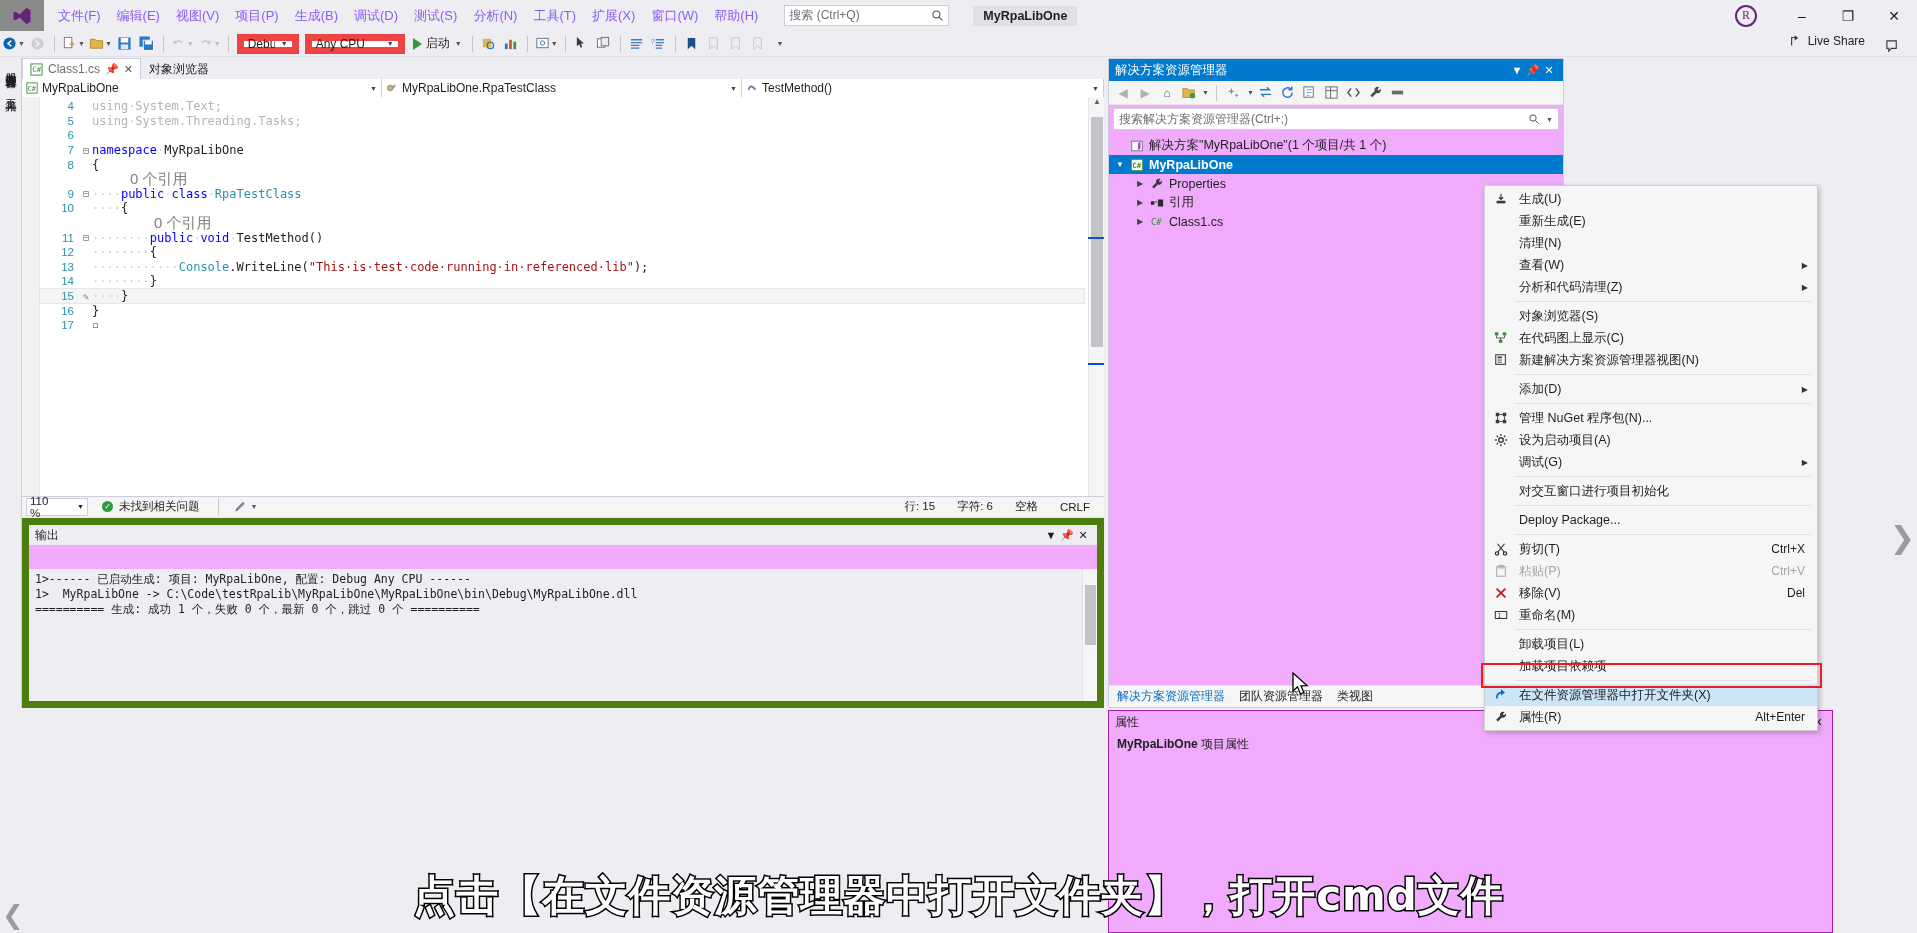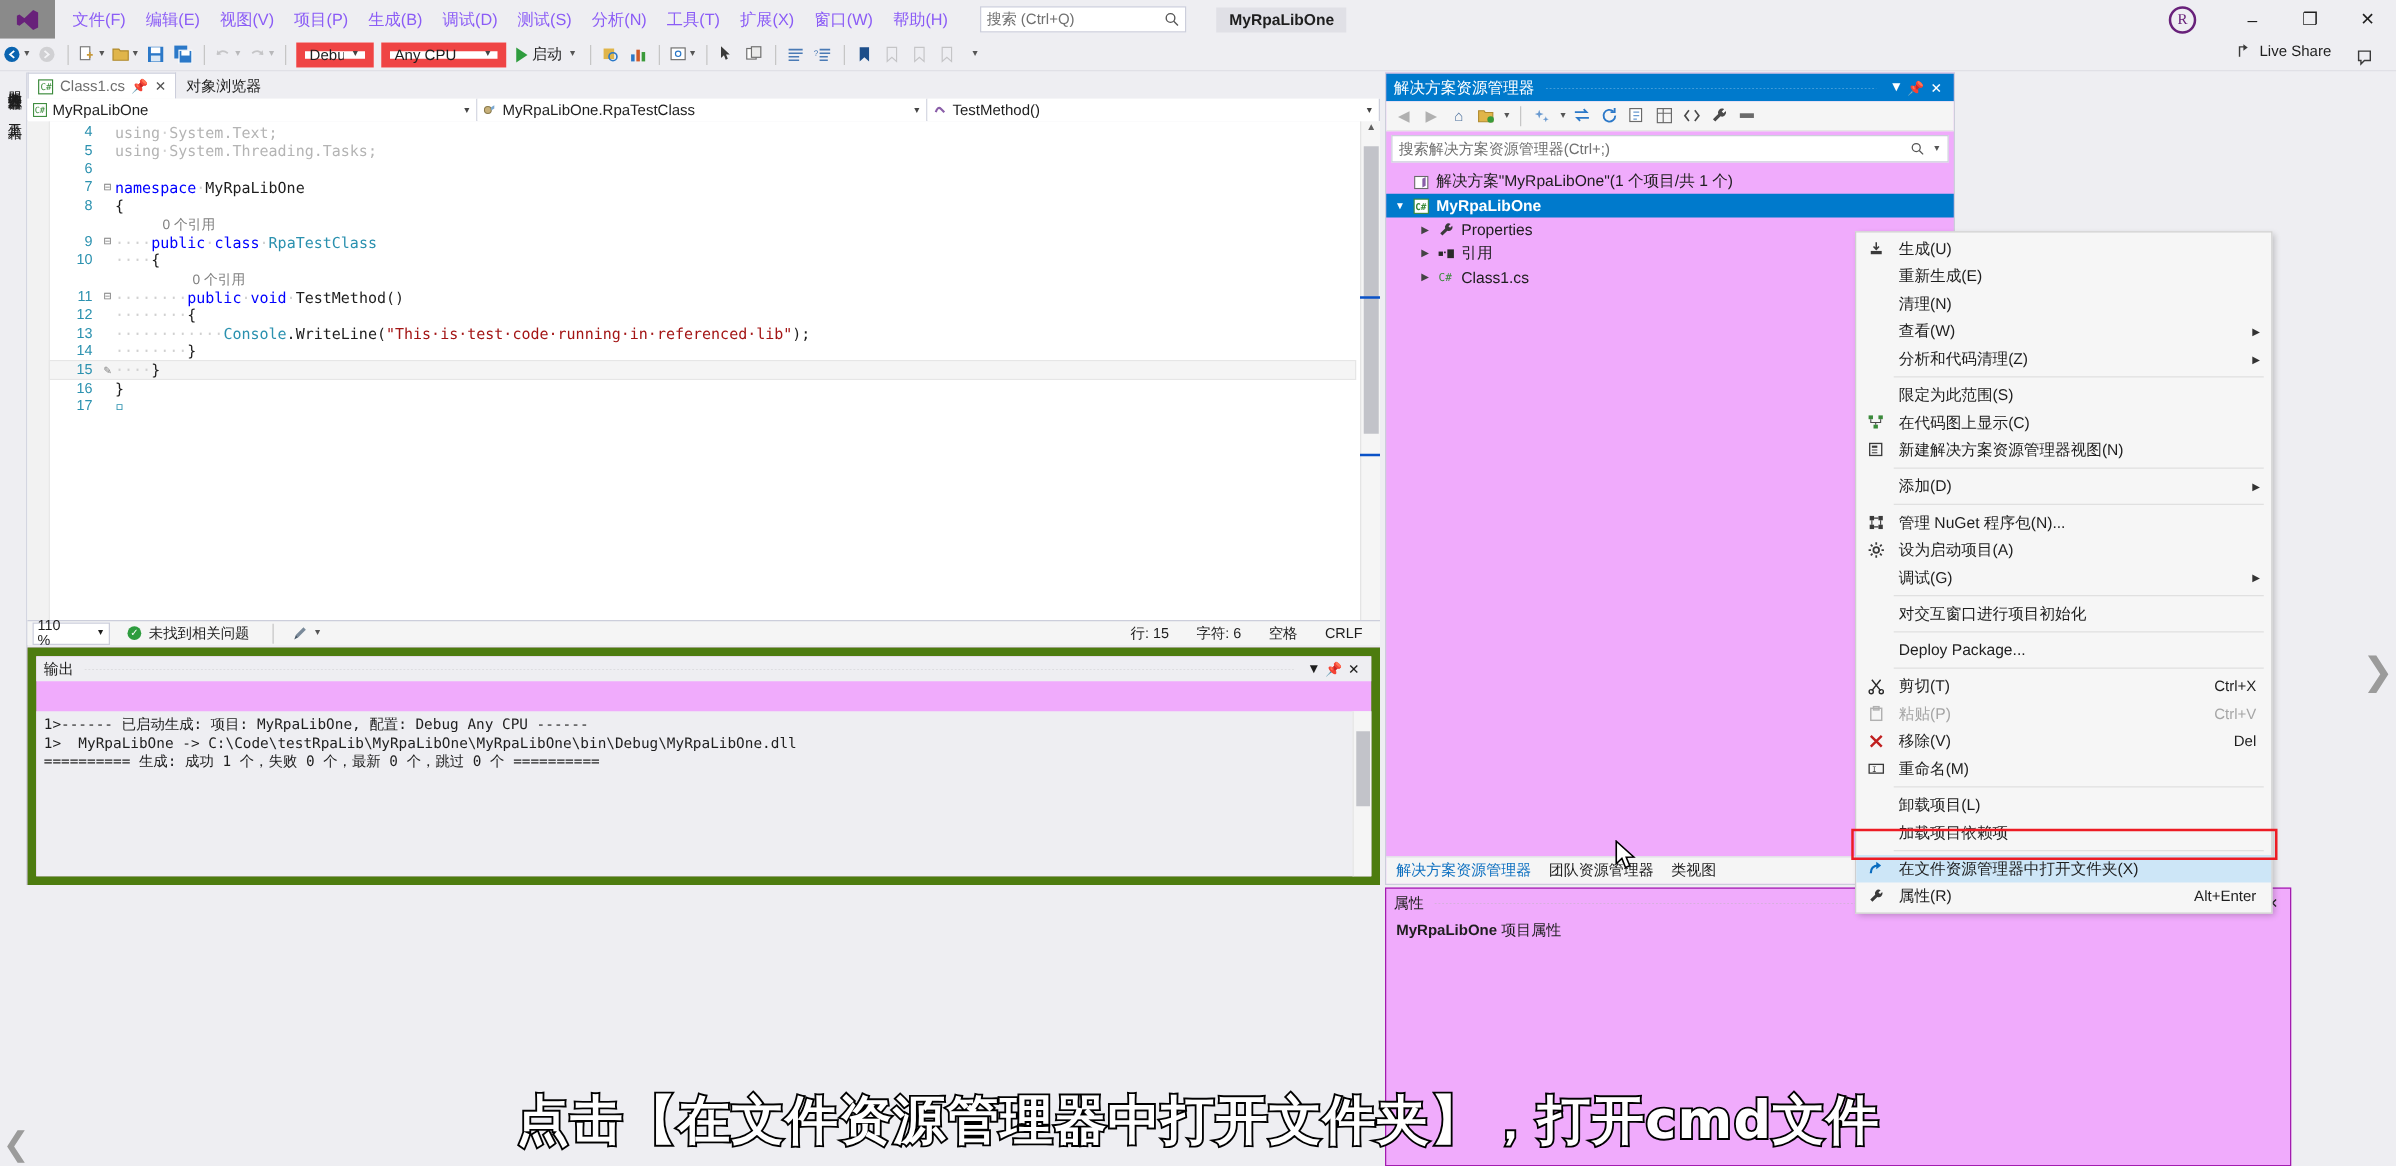--- a/index.html
+++ b/index.html
@@ -138,21 +138,21 @@
   }
   .gl { width: 12px; text-align:center; color:#808080; font-size:10px; }
   .ctxt { white-space: pre; }
   .k { color: #0000ff; }
   .t { color: #2b91af; }
   .s { color: #a31515; }
   .fade { color: #b4b4b4; }
   .plain { color: #1e1e1e; }
   .dot { color: #d0d0d0; }
   .ref {
-    color: #808080; font-family:"Liberation Sans",sans-serif; font-size: 11px;
+    color: #808080; font-family:"Liberation Sans",sans-serif; font-size: 15px;
   }
   .codeline-hl { background: #f5f5f5; outline: 1px solid #e6e6e6; }
   .ed-scroll {
     position:absolute; right:0; top:0; width:16px; height:100%; background:#f5f5f5;
     border-left:1px solid #e4e4e4;
   }
   .ed-scroll .thumb {
     position:absolute; left:2px; top:20px; width:12px; height:230px; background:#c2c3c9;
   }
   .ed-scroll .up { position:absolute; left:0; top:0; width:16px; text-align:center; font-size:8px; color:#606060; }
@@ -896,21 +896,21 @@
         <span class="cm-arrow">▶</span>
       </div>
       <div class="cm-item">
         <span class="cm-icon"></span>
         <span class="cm-label">分析和代码清理(Z)</span>
         <span class="cm-arrow">▶</span>
       </div>
       <div class="cm-sep"></div>
       <div class="cm-item">
         <span class="cm-icon"></span>
-        <span class="cm-label">限定为此范围(S)</span>
+        <span class="cm-label">对象浏览器(S)</span>
       </div>
       <div class="cm-item">
         <span class="cm-icon">
           <svg width="14" height="14" viewBox="0 0 16 16">
             <rect x="1" y="1.5" width="4" height="3.5" fill="#3a8a3a"></rect>
             <rect x="10" y="1.5" width="4" height="3.5" fill="#3a8a3a"></rect>
             <rect x="5.5" y="10" width="4" height="3.5" fill="#3a8a3a"></rect>
             <path d="M3 5v3h9V5M7.5 8v2" stroke="#4a4a4a" fill="none"></path>
           </svg>
         </span>

